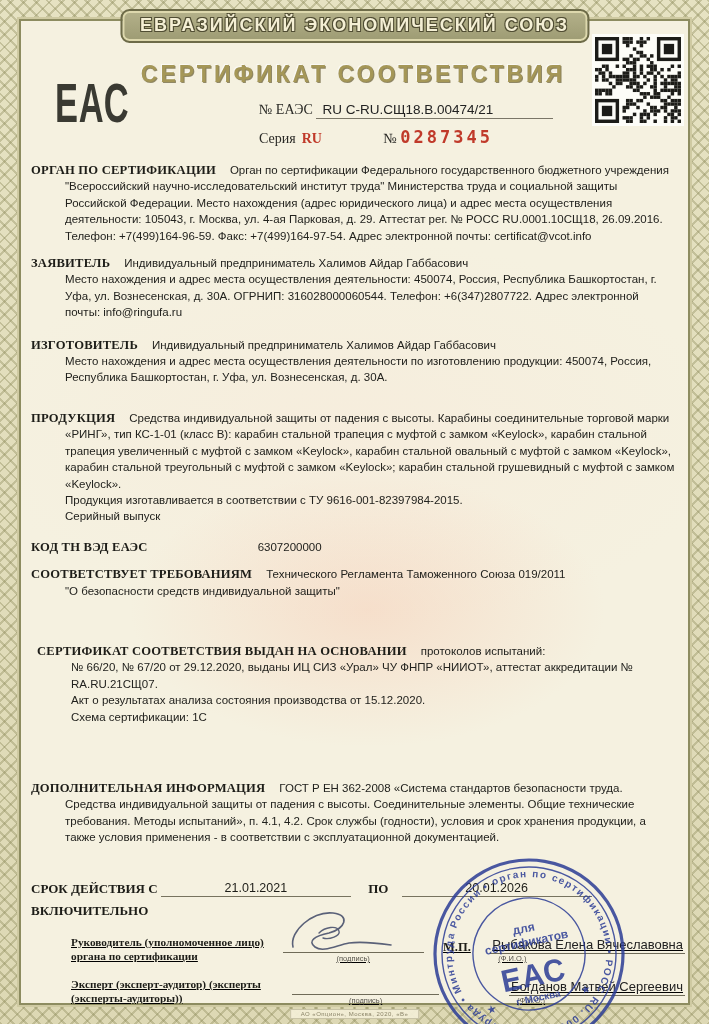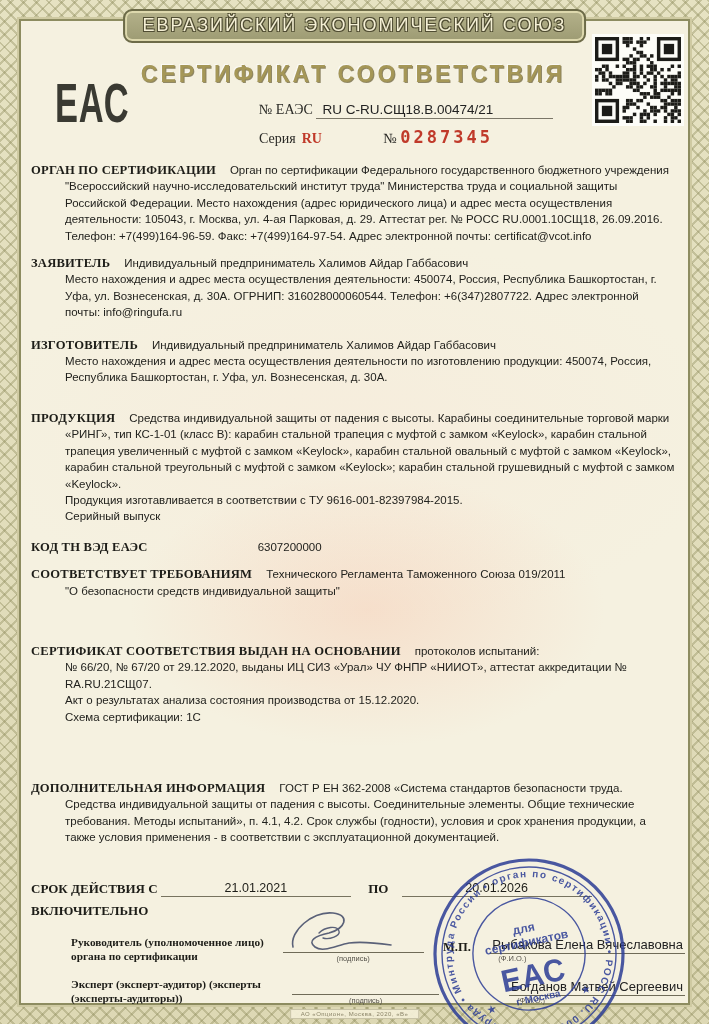--- a/index.html
+++ b/index.html
@@ -27,21 +27,21 @@
   }
   
   .union-banner{
     position:absolute; top:-12px; left:50%; transform:translateX(-50%);
     background:linear-gradient(#b4b18a,#9d9b73);
     border:2px solid #6d6b48; border-radius:9px;
     box-shadow:inset 0 0 0 2px #ddd8ad;
     padding:4px 18px 5px 18px; white-space:nowrap;
   }
   .union-banner span{
-    font-size:18px; font-weight:normal; letter-spacing:2px; color:#f4efd4;
+    font-size:18px; font-weight:bold; letter-spacing:2px; color:#f4efd4;
     text-shadow:1px 1px 0 #504d33, -1px -1px 0 #504d33, 1px -1px 0 #504d33, -1px 1px 0 #504d33;
   }
   .doc-title{
     margin-top:40px; text-align:center;
     font-size:23px; font-weight:bold; letter-spacing:3px; color:#a59757;
     text-shadow:1px 1px 0 rgba(96,84,42,.65), -1px -1px 1px rgba(255,255,255,.8), 0 0 1px rgba(96,84,42,.5);
     font-family:"Liberation Sans", sans-serif;
   }
   .eac-mark{
     position:absolute; left:34px; top:52px;
@@ -61,30 +61,30 @@
   .content{position:absolute; left:10px; right:13px; top:0;}
   .sec{padding-left:34px; font-size:11.5px; line-height:16.4px; color:#22221e; margin-bottom:11px;}
   .sec .first{text-indent:-34px;}
   .sec .lbl{
     font-family:"Liberation Serif", serif; font-weight:bold; font-size:12.6px;
     color:#1d1d18; letter-spacing:.2px; margin-right:14px;
   }
   .sections-start{margin-top:15px;}
   .spacer-wide{display:inline-block; width:96px;}
   .mb-lg{margin-bottom:44px;}
-  .mb-md{margin-bottom:55px;}
+  .mb-md{margin-bottom:55px;margin-left:6px;}
   .mb-sm{margin-bottom:14px;}
   
   .bottom-block{position:absolute; left:10px; right:3px; top:860px;}
   .validity-row{font-family:"Liberation Serif", serif; font-weight:bold; font-size:13px; color:#1d1d18;}
   .date-line{display:inline-block; width:190px; border-bottom:1px solid #77735f; text-align:center;
              font-family:"Liberation Sans", sans-serif; font-weight:normal; font-size:12.5px; vertical-align:bottom; padding-bottom:1px;}
   .po{margin:0 10px 0 14px;}
   .incl{margin-top:6px;}
-  .sig-area{margin:16px 0 5px 40px;}
+  .sig-area{margin:16px 0 5px 40px;text-decoration:underline;}
   .sig-row{display:flex; align-items:flex-end; margin-bottom:14px;}
   .sig-role{width:212px; font-family:"Liberation Serif", serif; font-weight:bold; font-size:11.3px; line-height:14px; color:#1d1d18;}
   .sig-line{width:148px; margin-left:10px; text-align:center;}
   .sig-line .line{border-bottom:1px solid #6f6b58; height:13px;}
   .sig-line .cap{font-size:7.5px; color:#55524a; margin-top:1px;}
   .mp{width:70px; text-align:center; font-family:"Liberation Serif", serif; font-weight:bold; font-size:12.5px; color:#1d1d18; padding-bottom:8px;}
   .sig-name{flex:1; text-align:left;}
   .sig-name .nm{font-size:13px; color:#222; border-bottom:1px solid #6f6b58; padding:0 2px 1px 2px; white-space:nowrap;}
   .sig-name .cap{font-size:7.5px; color:#55524a; margin-top:1px; padding-left:8px;}
   

